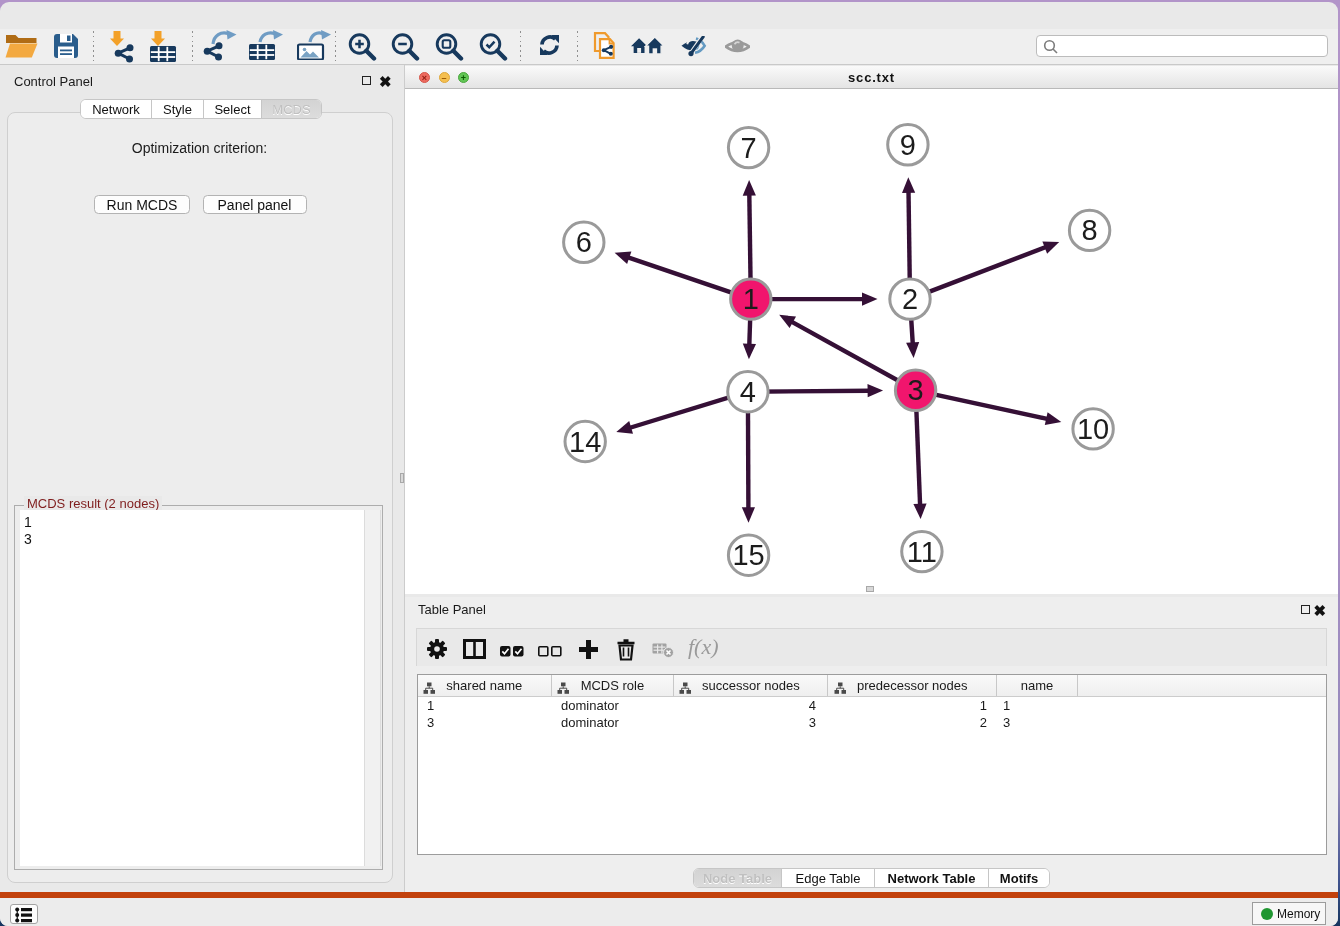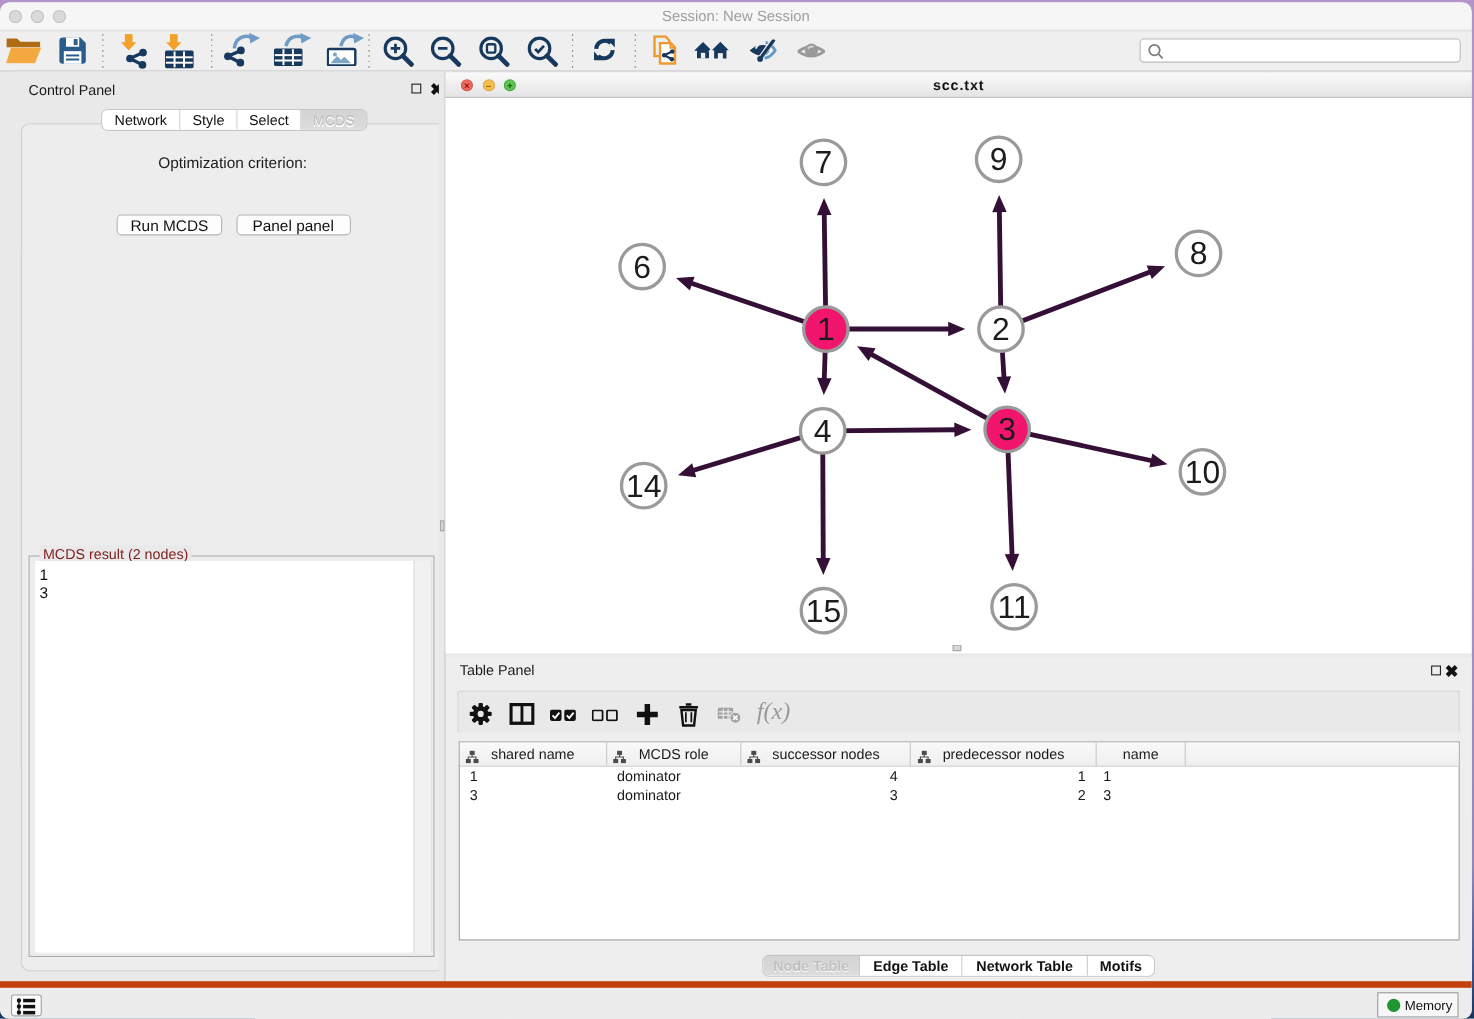--- a/index.html
+++ b/index.html
@@ -5,21 +5,21 @@
 body{background:linear-gradient(180deg,#b294c9 0%,#ab91c6 55%,#9187ba 85%,#41548f 95%,#16355f 100%)}
 #win{position:absolute;left:0;top:2px;right:2px;bottom:0;background:#e9e9e9;border-radius:9px 9px 8px 8px;overflow:hidden}
 .abs{position:absolute}
 #titlebar{position:absolute;left:0;top:0;right:0;height:26px;background:#f6f6f6;border-bottom:1px solid #dedede}
 .tl{position:absolute;top:7px;width:12px;height:12px;border-radius:50%}
 #wtitle{position:absolute;top:5px;left:0;right:0;text-align:center;font-size:13.5px;color:#9e9e9e}
 #toolbar{position:absolute;left:0;top:27px;right:0;height:36px;background:#efefef;border-bottom:1px solid #c9c9c9}
 .sep{position:absolute;top:2px;height:32px;width:1px;background-image:repeating-linear-gradient(180deg,#8f8f8f 0 1.6px,transparent 1.6px 4.8px)}
 .ticon{position:absolute}
 #search{position:absolute;left:1036px;top:6px;width:292px;height:22px;background:#fff;border:1.5px solid #bcbcbc;border-radius:4px}
-#cpanel{position:absolute;left:12px;top:63px;width:399px;bottom:34px;background:#e9e9e9}
+#cpanel{position:absolute;left:0;top:63px;width:399px;bottom:34px;background:#e9e9e9}
 #cphead{position:absolute;left:14px;top:9px;font-size:13px;color:#1a1a1a}
 #cpinner{position:absolute;left:7px;top:47px;width:386px;height:771px;background:#ededed;border:1px solid #cfcfcf;border-radius:8px}
 .tabs{position:absolute;display:flex;border:1px solid #c6c6c6;border-radius:6px;overflow:hidden;background:#fff}
 .tab{font-size:13px;font-weight:500;color:#111;text-align:center;background:#fff;border-right:1px solid #c6c6c6;line-height:19px}
 .tab:last-child{border-right:none}
 .tabsel{background:linear-gradient(180deg,#d3d3d3,#dcdcdc);color:#c0c0c0;text-shadow:0 1px 0 #fff}
 #netwin{position:absolute;left:405px;top:63px;right:0;height:529px}
 #nettitle{position:absolute;left:0;top:1px;right:0;height:23px;background:linear-gradient(180deg,#fafafa,#e4e4e4);border-bottom:1px solid #b9b9b9}
 #netcanvas{position:absolute;left:0;top:24px;right:0;bottom:0;background:#fff}
 .light{position:absolute;top:5.5px;width:11px;height:11px;border-radius:50%;font-size:9px;line-height:11px;text-align:center;font-weight:700}
@@ -28,26 +28,20 @@
 #ttable{position:absolute;left:12px;top:77px;right:11px;height:181px;background:#fff;border:1px solid #9c9c9c}
 #thead{position:absolute;left:0;top:0;right:0;height:21px;background:linear-gradient(180deg,#f9f9f9,#efefef)}
 .hcol{position:absolute;top:0;height:21px;border-right:1px solid #c8c8c8;font-size:13px;color:#1a1a1a;text-align:center;line-height:21px}
 .hicon{position:absolute;left:5px;top:4px}
 .cell{position:absolute;font-size:13px;color:#1a1a1a;height:16px;line-height:16px}
 #statusbar{position:absolute;left:0;bottom:0;right:0;height:34px;background:#ececec;border-top:6px solid #c2410c}
 .sqbtn{position:absolute;width:9px;height:9px;border:1.5px solid #222}
 .xbtn{position:absolute;font-size:15px;font-weight:700;color:#111;line-height:10px}
 </style></head><body>
 <div id="win">
-<div id="titlebar">
-<div class="tl" style="left:8px;background:#d9d9d9;border:1px solid #c0c0c0"></div>
-<div class="tl" style="left:28px;background:#d9d9d9;border:1px solid #c0c0c0"></div>
-<div class="tl" style="left:48px;background:#d9d9d9;border:1px solid #c0c0c0"></div>
-<div id="wtitle">Session: New Session</div>
-    </div>
 <div id="toolbar">
 <div class="ticon" style="left:5px;top:4px"><svg width="33" height="25" viewBox="0 0 33 25" style="">
           <path d="M1 24 V2 h9.5 l3 3 H31.5 v5 H1z" fill="#b06c15"></path>
           <path d="M5 10.5 H32.5 L26.8 24.5 H0.5 Z" fill="#f3a940"></path>
         </svg></div>
 <div class="ticon" style="left:52px;top:3px"><svg width="28" height="28" viewBox="0 0 28 28" style="">
           <path d="M2 5 a3 3 0 0 1 3-3 H21 l5 5 V23 a3 3 0 0 1 -3 3 H5 a3 3 0 0 1 -3-3 Z" fill="#2a5d8c"></path>
           <rect x="8" y="2" width="12" height="8.5" fill="#fff"></rect>
           <rect x="15" y="3.5" width="3.5" height="5.5" fill="#2a5d8c"></rect>
           <rect x="6" y="14.5" width="16" height="11.5" fill="#fff"></rect>
@@ -371,21 +365,21 @@
 <div class="cell" style="left:411px;top:23px;width:158px;text-align:right">1</div>
 <div class="cell" style="left:585px;top:23px">1</div>
 <div class="cell" style="left:9px;top:39.5px">3</div>
 <div class="cell" style="left:143px;top:39.5px">dominator</div>
 <div class="cell" style="left:256px;top:39.5px;width:142px;text-align:right">3</div>
 <div class="cell" style="left:411px;top:39.5px;width:158px;text-align:right">2</div>
 <div class="cell" style="left:585px;top:39.5px">3</div>
 </div>
 <div class="tabs" style="left:288px;top:271px;height:20px">
 <div class="tab tabsel" style="width:88px;font-weight:600;line-height:20px">Node Table</div>
-<div class="tab" style="width:93px;font-weight:700;line-height:20px">Edge Table</div>
+<div class="tab" style="width:93px;font-weight:400;line-height:20px">Edge Table</div>
 <div class="tab" style="width:114px;font-weight:600;line-height:20px">Network Table</div>
 <div class="tab" style="width:60px;font-weight:700;line-height:20px">Motifs</div>
 </div>
 </div>
 <div id="statusbar">
 <div class="abs" style="left:10px;top:6px;width:28px;height:20px;background:#fdfdfd;border:1px solid #a3a3a3;border-radius:3px">
         <div style="position:absolute;left:4px;top:1px"><svg width="18" height="17" viewBox="0 0 18 17" style="">
             <circle cx="2.2" cy="3.5" r="2" fill="#111"></circle>
             <rect x="6" y="2" width="11" height="3.2" fill="#111"></rect>
             <circle cx="2.2" cy="9.0" r="2" fill="#111"></circle>

